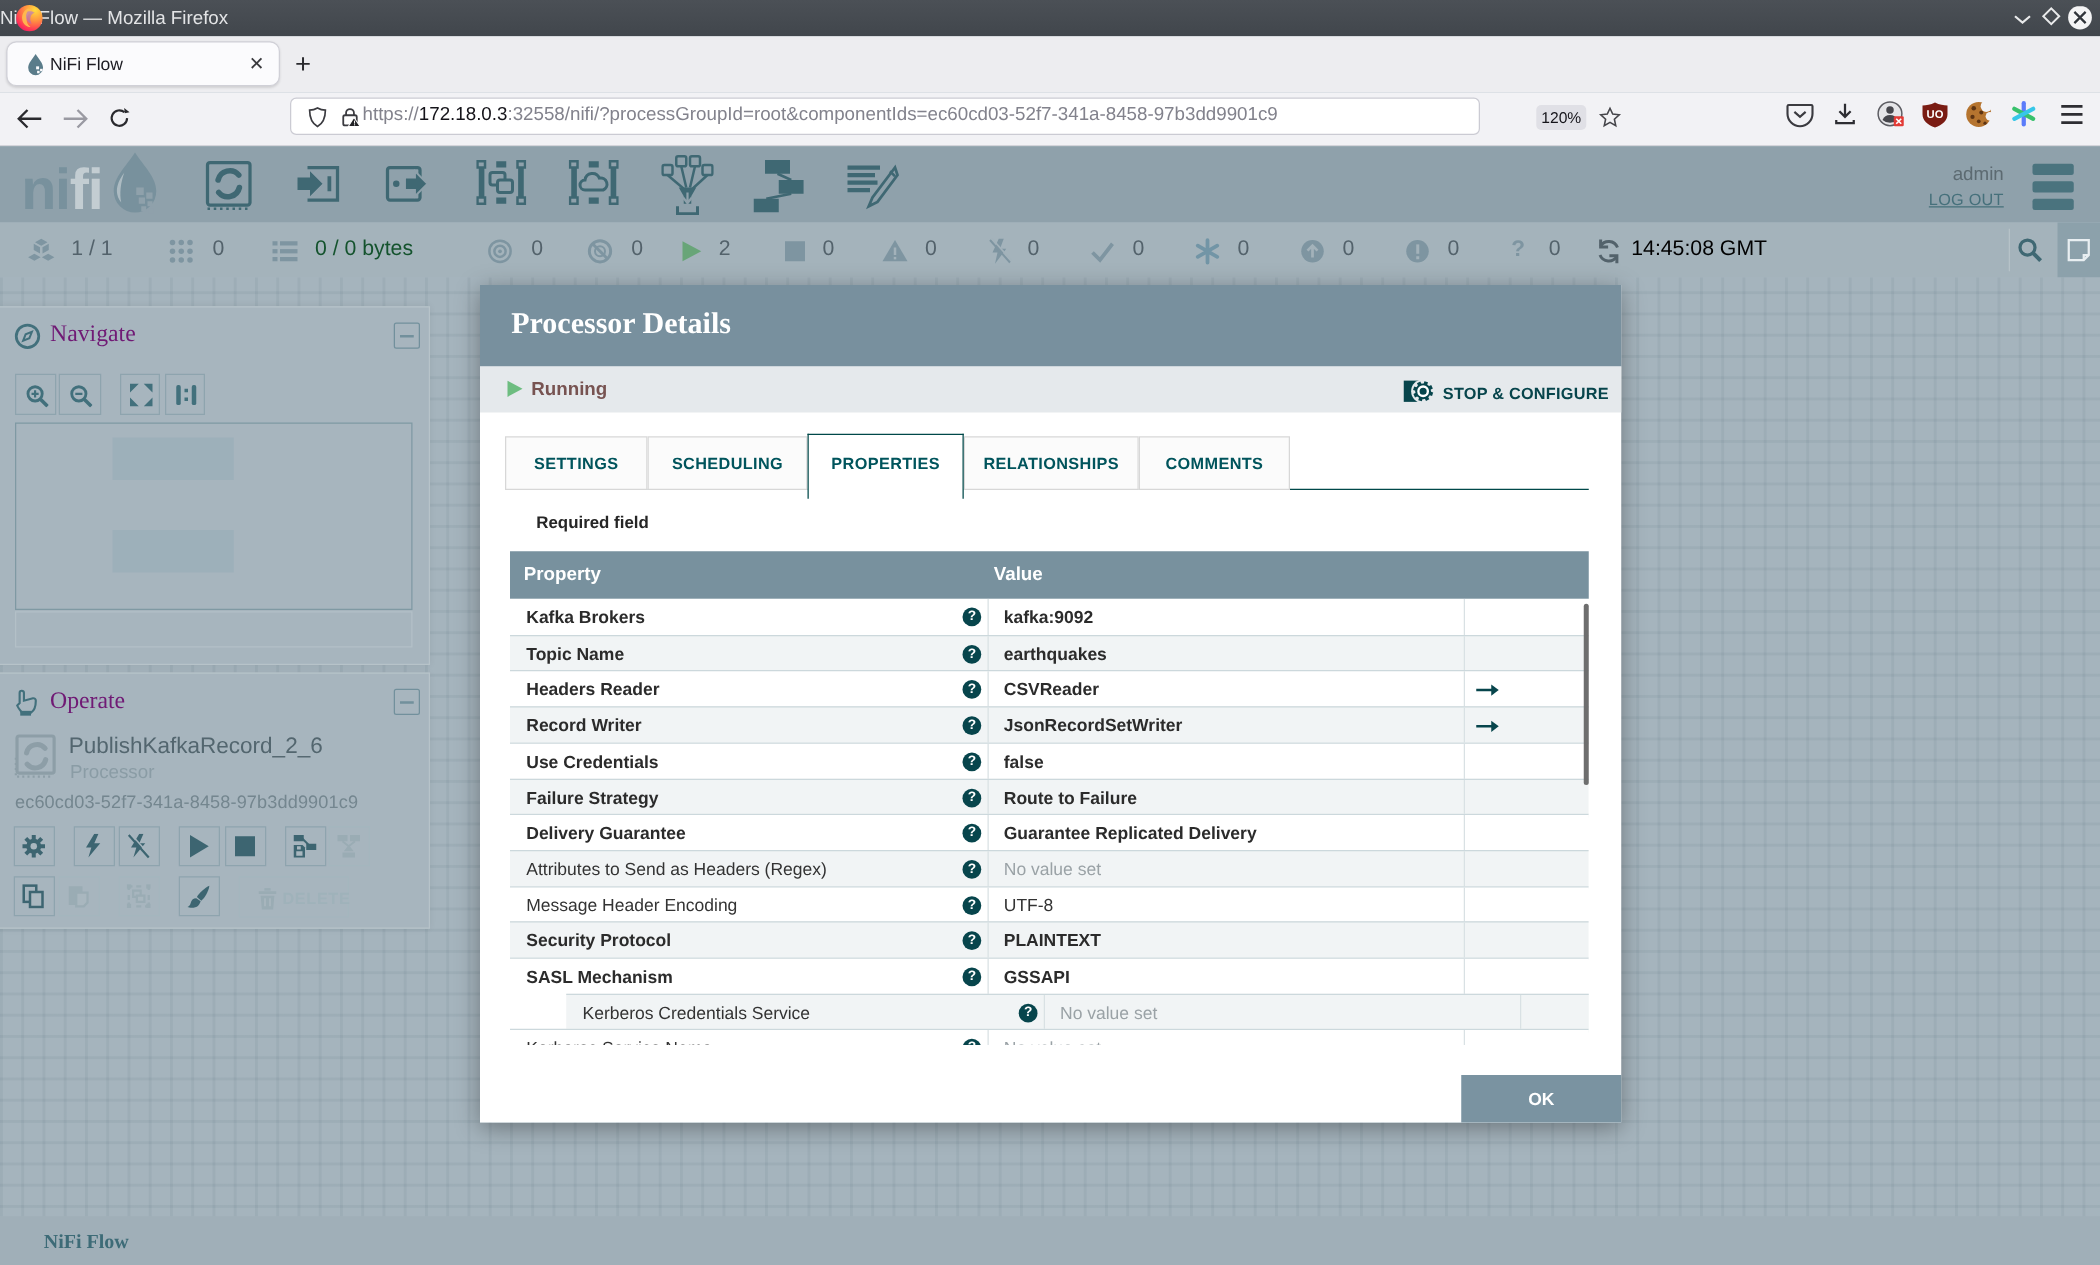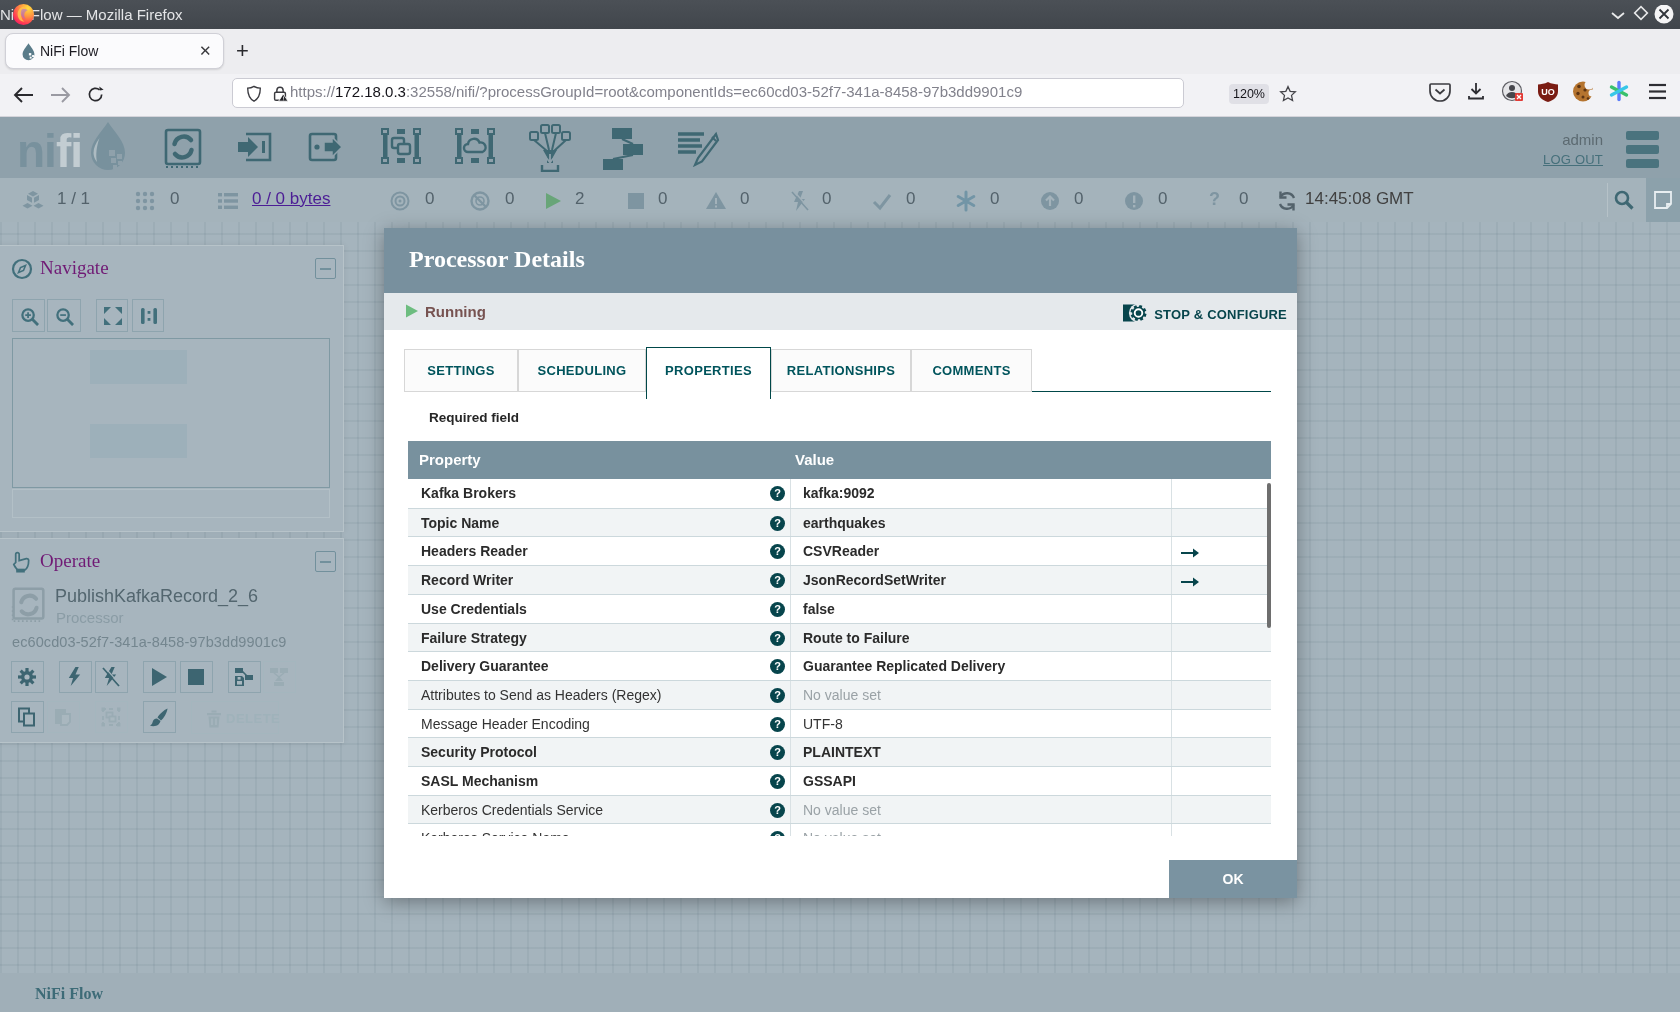--- a/index.html
+++ b/index.html
@@ -36,21 +36,21 @@
   #bottombar { left:0; top:973px; width:1680px; height:39px; background:#a0afb8; }
   #breadcrumb { left:35px; top:985px; font-family:"Liberation Serif", serif; font-size:16px; font-weight:bold; color:#3d6b77; }
 
   .logotext { left:17px; top:124px; font-size:46px; font-weight:bold; letter-spacing:-1px;
     color:#78919d; }
   .logotext span { color:#c3cdd2; }
   #adminname { left:1400px; top:131px; width:203px; text-align:right; font-size:15px; color:#5c6a71; }
   #logout { left:1400px; top:152px; width:203px; text-align:right; font-size:13px; color:#46707b;
     text-decoration:underline; letter-spacing:0.2px; }
   .hbar { left:1626px; width:33px; height:9px; border-radius:2px; background:#4a737e; }
-  .scount { top:189px; font-size:17px; color:#404040; }
+  .scount { top:189px; font-size:17px; color:#000000; }
   #sep1 { left:1607px; top:183px; width:1px; height:34px; background:#b6c2c8; }
   #sbtn2 { left:1646px; top:178px; width:34px; height:44px; background:#8ca1ab; }
 
   
   .panel { background:#a7b5be; border:1px solid #b7c3c9; box-shadow:0 0 6px rgba(0,0,0,0.08); }
   #navigate { left:-2px; top:245px; width:346px; height:287px; }
   #operate  { left:-2px; top:538px; width:346px; height:205px; }
   .ptitle { font-family:"Liberation Serif", serif; font-size:19px; color:#701a75; }
   .pminus { width:21px; height:21px; border:1px solid #72909c; border-radius:2px; }
   .pminus div { margin:9px 4px 0 4px; height:2px; background:#72909c; }
@@ -330,21 +330,21 @@
 <svg class="abs" style="left:217px;top:190px;" width="22" height="22" viewBox="0 0 22 22">
     <g fill="#7e95a1">
       <rect x="1" y="3" width="4" height="3.4"></rect>
       <rect x="7" y="3" width="14" height="3.4"></rect>
 <rect x="1" y="9.3" width="4" height="3.4"></rect>
       <rect x="7" y="9.3" width="14" height="3.4"></rect>
 <rect x="1" y="15.6" width="4" height="3.4"></rect>
       <rect x="7" y="15.6" width="14" height="3.4"></rect>
     </g>
   </svg>
-<div class="abs scount" style="left:252px;color:#4c1d95;text-decoration:underline;">0 / 0 bytes</div>
+<div class="abs scount" style="left:252px;color:#14532d;">0 / 0 bytes</div>
 <svg class="abs" style="left:389px;top:190px;" width="22" height="22" viewBox="0 0 22 22">
     <circle cx="11" cy="11" r="8.5" stroke="#7e95a1" stroke-width="2" fill="none"></circle>
     <circle cx="11" cy="11" r="4.5" stroke="#7e95a1" stroke-width="2" fill="none"></circle>
     <circle cx="11" cy="11" r="1.5" fill="#7e95a1"></circle>
   </svg>
 <div class="abs scount" style="left:425px;color:#53626b;">0</div>
 <svg class="abs" style="left:469px;top:190px;" width="22" height="22" viewBox="0 0 22 22">
     <circle cx="11" cy="11" r="8.5" stroke="#7e95a1" stroke-width="2.4" fill="none"></circle>
     <path d="M5 5 L17 17" stroke="#7e95a1" stroke-width="2.4"></path>
     <circle cx="11" cy="11" r="4" stroke="#7e95a1" stroke-width="1.6" fill="none"></circle>
@@ -681,21 +681,21 @@
           <div class="vdiv2"></div>
           <div class="pval">PLAINTEXT</div>
         </div>
       <div class="row bold" style="top:287.0px;">
           <div class="pname">SASL Mechanism</div>
           <div class="qmark">?</div>
           <div class="vdiv"></div>
           <div class="vdiv2"></div>
           <div class="pval">GSSAPI</div>
         </div>
-      <div class="row alt" style="top:315.7px;">
+      <div class="row alt" style="top:315.7px;margin-left:45px;">
           <div class="pname">Kerberos Credentials Service</div>
           <div class="qmark">?</div>
           <div class="vdiv"></div>
           <div class="vdiv2"></div>
           <div class="pval unset">No value set</div>
         </div>
       <div class="row" style="top:344.4px;">
           <div class="pname">Kerberos Service Name</div>
           <div class="qmark">?</div>
           <div class="vdiv"></div>

